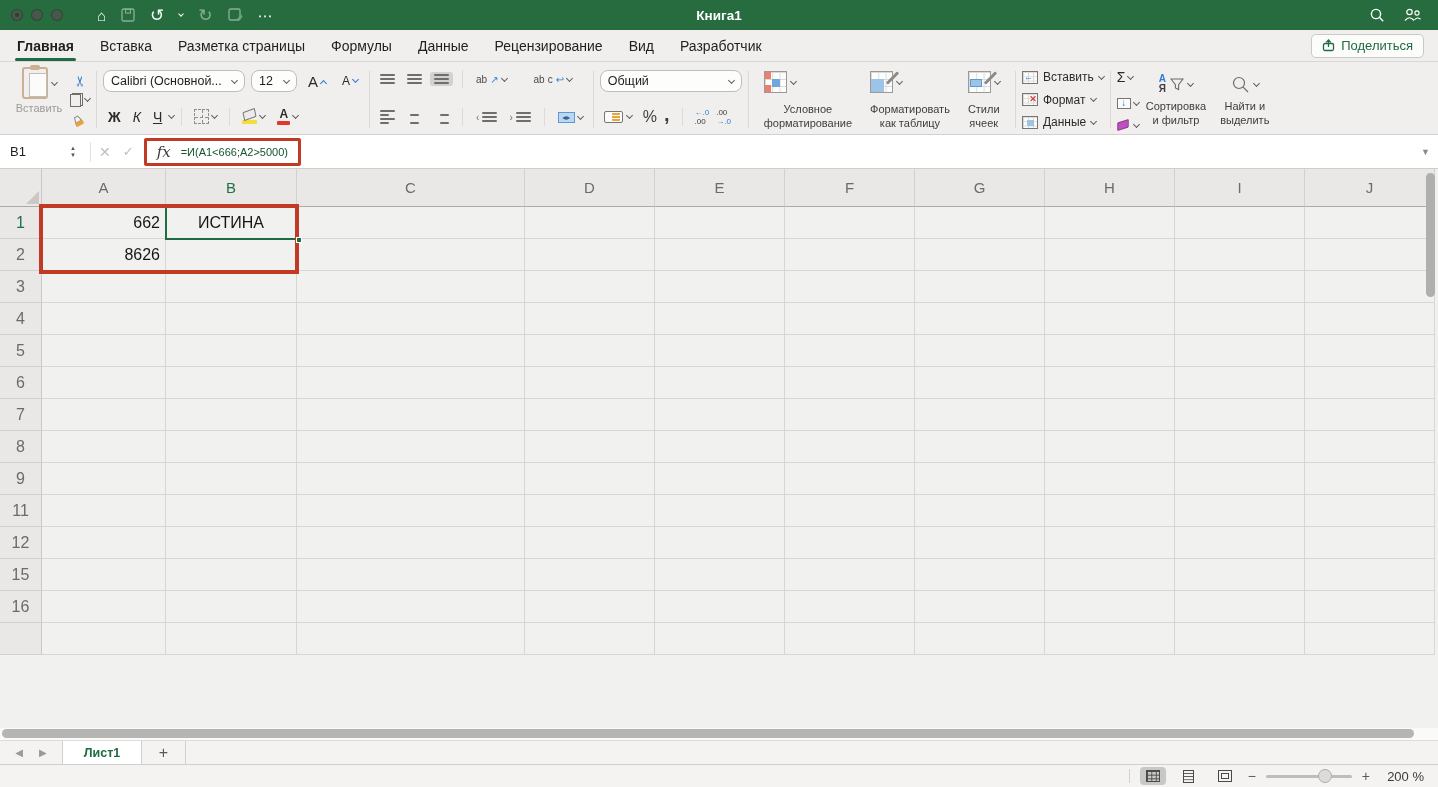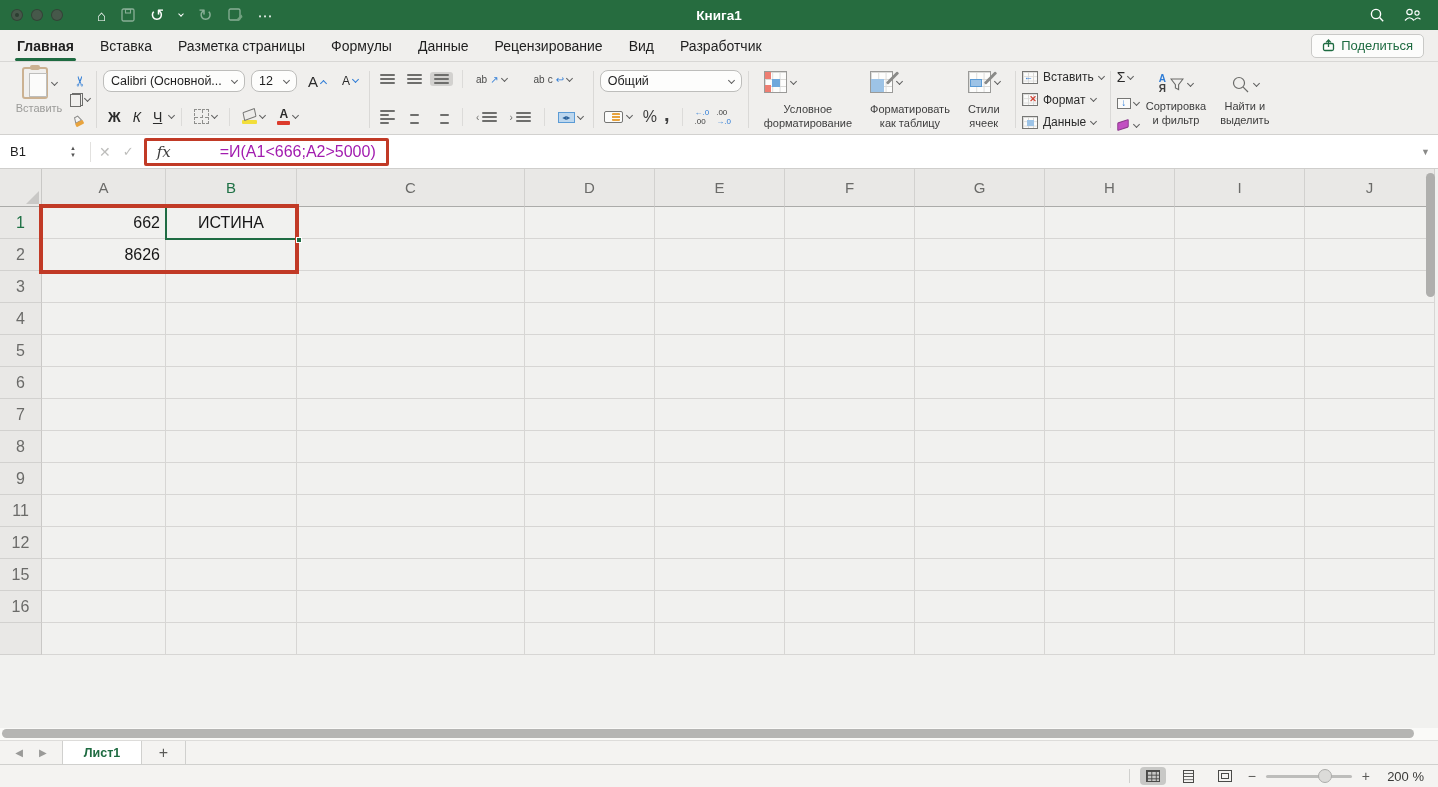--- a/index.html
+++ b/index.html
@@ -118,21 +118,21 @@
 
   
   .fbar { height:34px; background:#fff; border-bottom:1px solid #CFCECC; display:flex; align-items:center; position:relative; }
   .namebox { width:64px; padding-left:10px; font-size:13px; color:#1f1f1f; }
   .stepper { display:flex; flex-direction:column; gap:1px; align-items:center; width:18px; color:#555; font-size:6px; line-height:1; }
   .fdiv { width:1px; height:20px; background:#E2E1DF; margin:0 8px; }
   .fxmark { color:#BDBDBB; font-size:14px; }
   .fcheck { color:#BDBDBB; font-size:13px; margin-left:12px; }
   .fred { margin-left:10px; height:28px; display:flex; align-items:center; gap:10px; border:3px solid #C13A26; border-radius:2px; padding:0 10px; }
   .fx { font-family:"DejaVu Serif", serif; font-style:italic; font-size:15px; color:#3b3b3b; }
-  .formula { font-size:16px; color:#a21caf; white-space:nowrap;margin-left:39px; }
+  .formula { font-size:11px; color:#14532d; white-space:nowrap; }
   .fexpand { margin-left:auto; margin-right:8px; color:#8a8a88; font-size:9px; }
 
   
   .gridwrap { position:relative; height:559px; overflow:hidden; background:#F1F1EF; }
   .ghead { display:flex; height:38px; }
   .corner { width:42px; background:#E9E8E6; border-right:1px solid #C9C8C6; border-bottom:1px solid #ABABA9; position:relative; flex:none; }
   .corner::after { content:""; position:absolute; right:2px; bottom:2px; width:0; height:0; border-bottom:13px solid #C9C8C6; border-left:13px solid transparent; }
   .ch { background:#E9E8E6; border-right:1px solid #D2D1CF; border-bottom:1px solid #ABABA9; display:flex; align-items:center; justify-content:center; font-size:15px; color:#6B6B69; flex:none; }
   .ch.selhdr { color:#1E7145; }
   .grow { display:flex; height:32px; }

